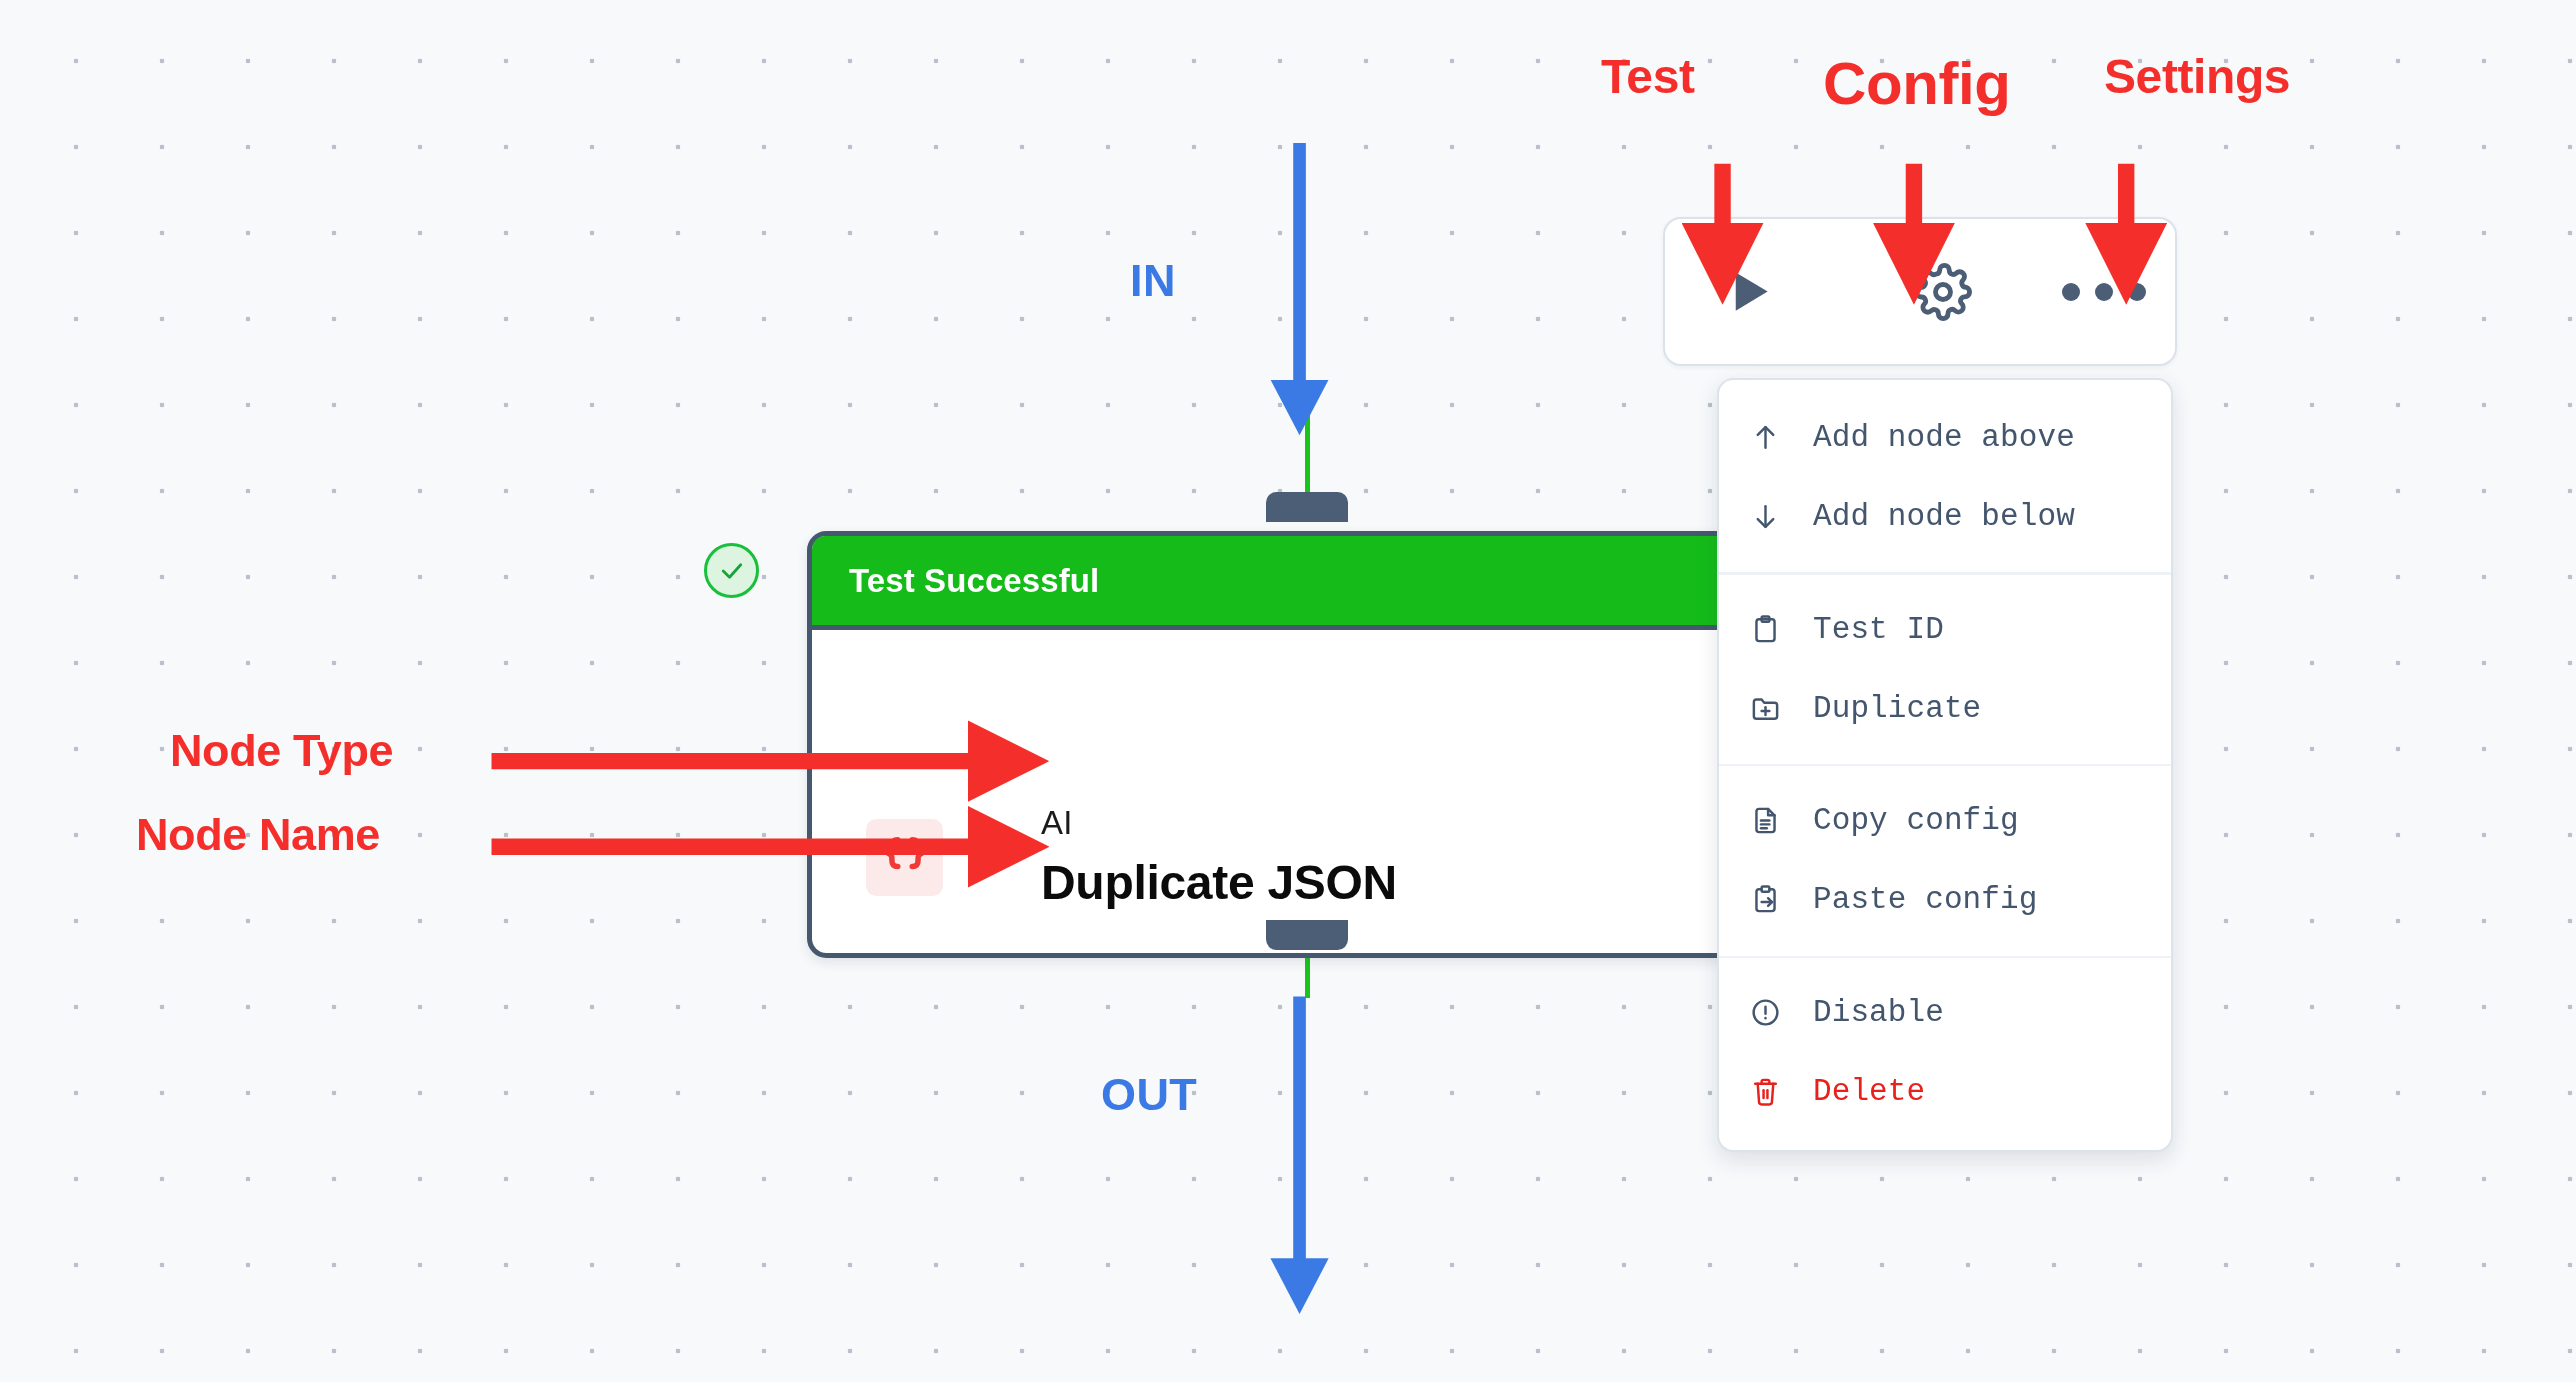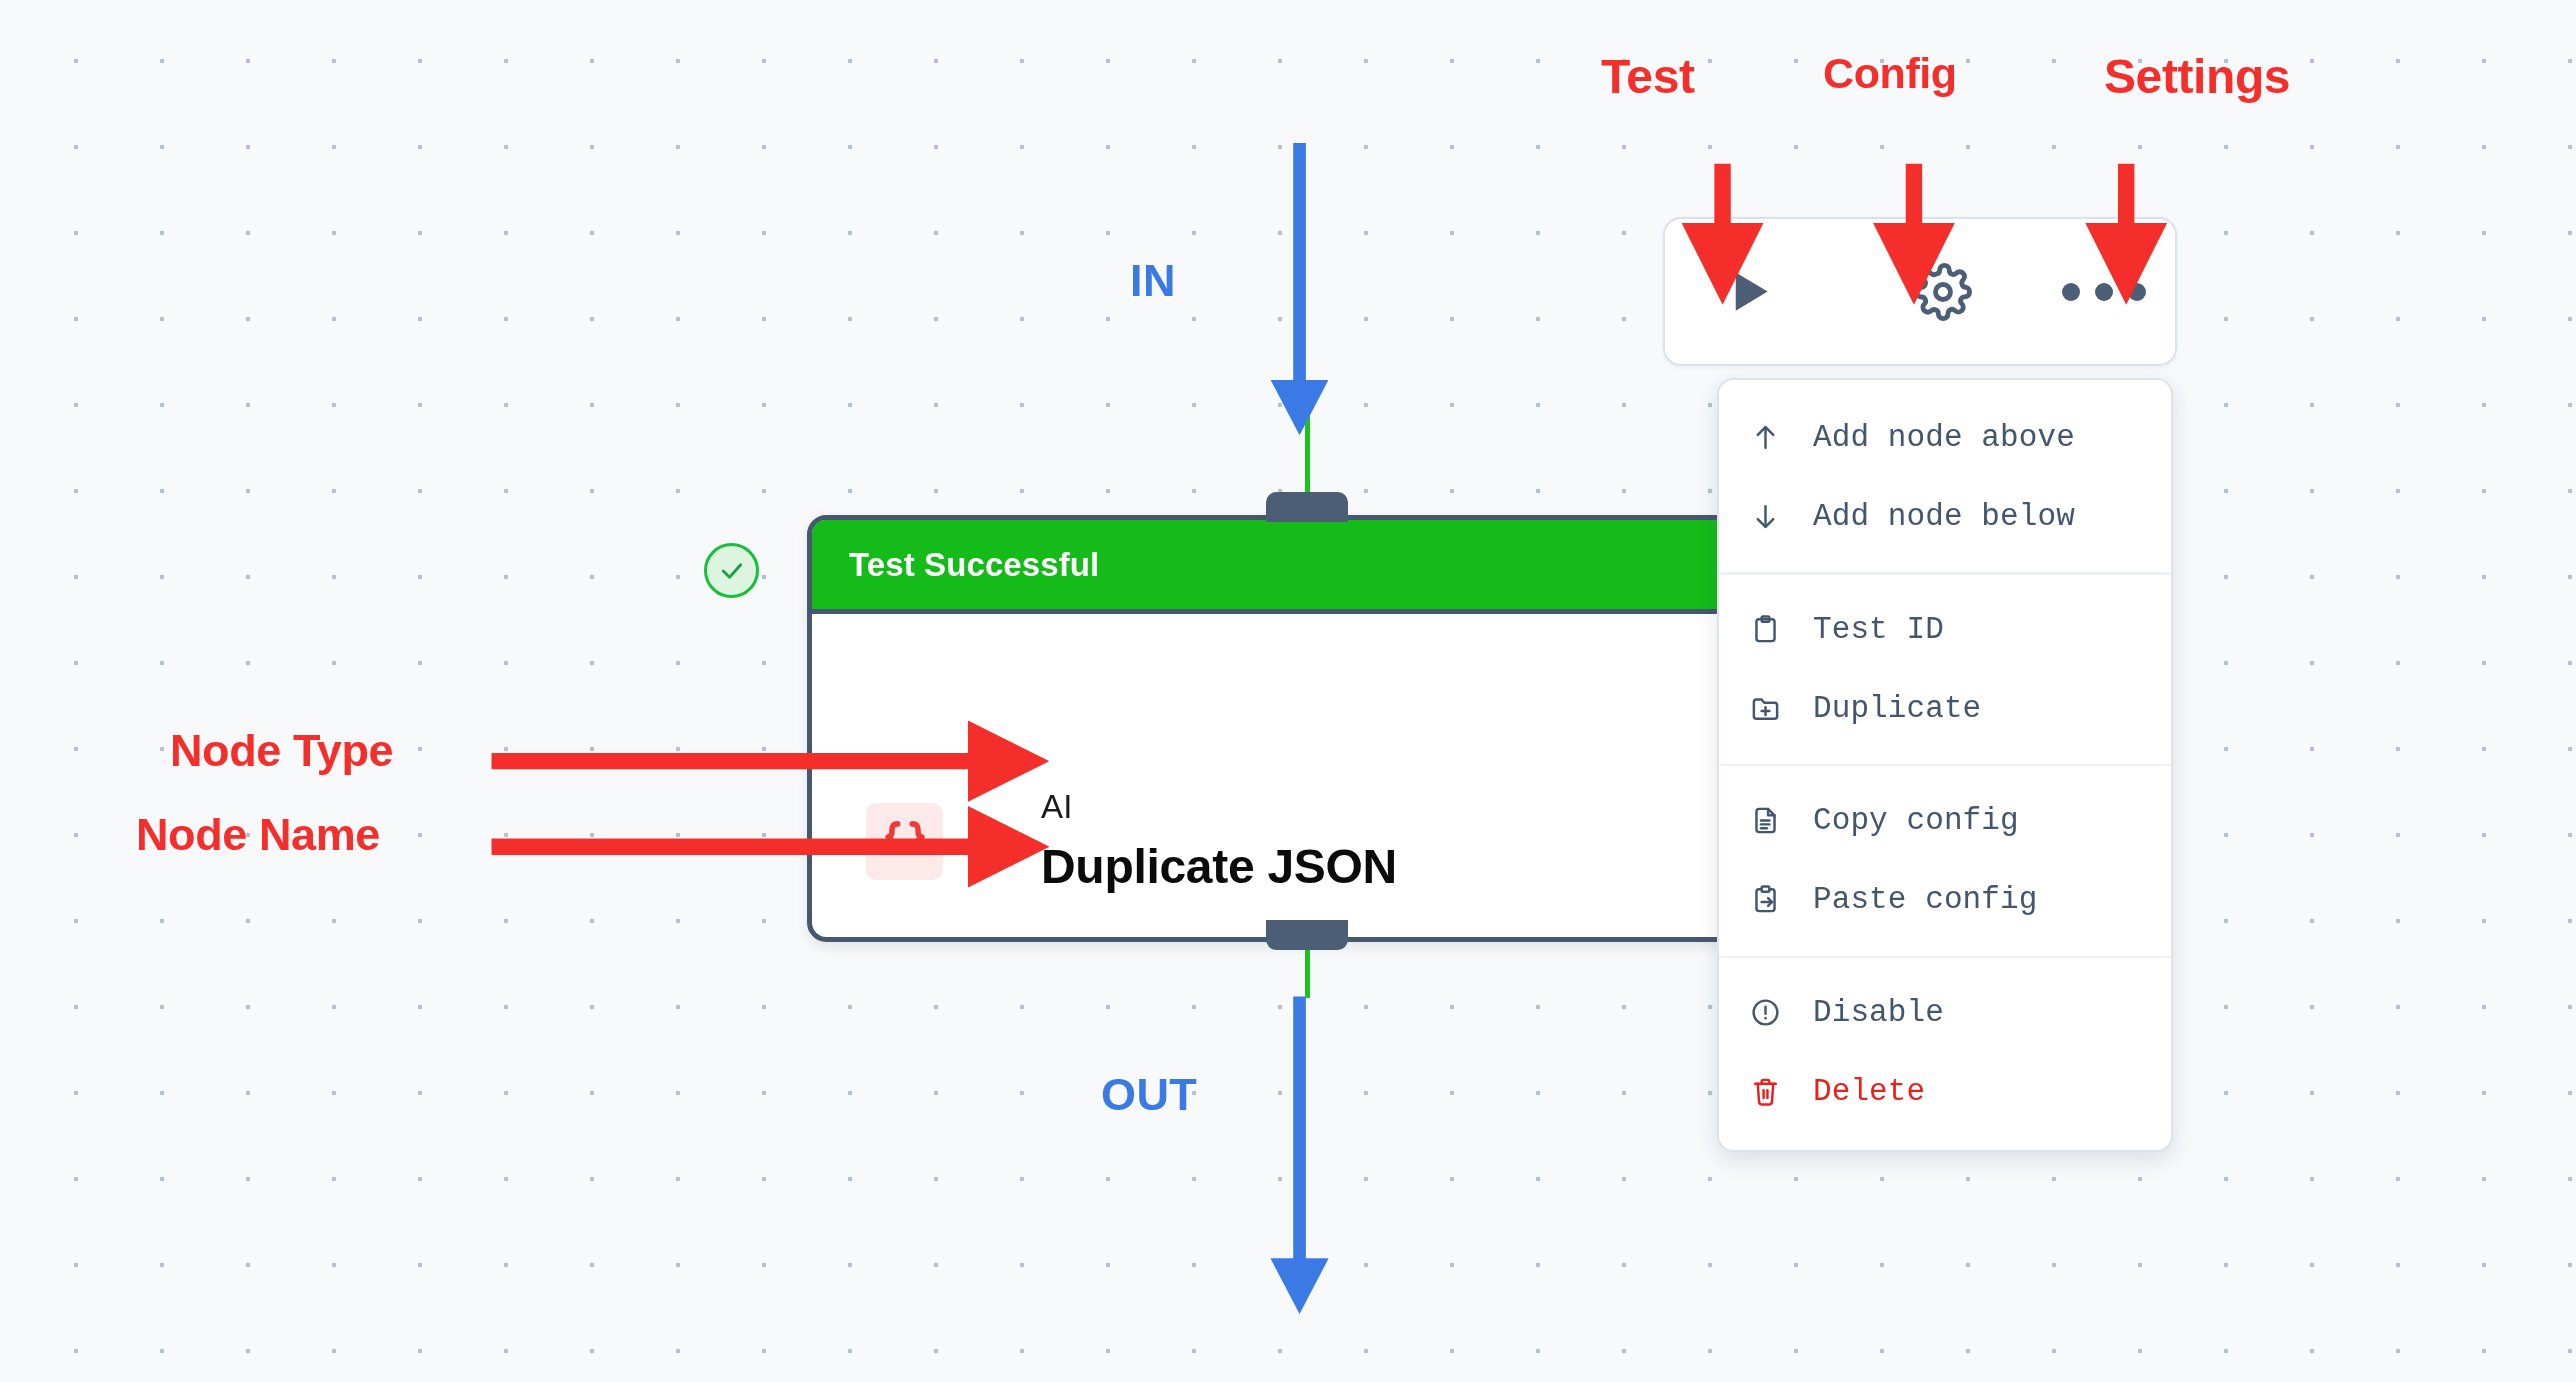--- a/index.html
+++ b/index.html
@@ -24,21 +24,21 @@
     position: absolute;
     width: 5.2px;
     background: #19c51a;
     z-index: 2;
   }
 
   
   #node {
     position: absolute;
     left: 807px;
-    top: 515px;
+    top: 531px;
     width: 1192px;
     height: 427px;
     background: #ffffff;
     border: 5.2px solid #46586e;
     border-radius: 19.4px;
     box-sizing: border-box;
     z-index: 5;
     box-shadow: 0 4.5px 12px rgba(35,50,70,0.10);
   }
   #node-header {
@@ -215,21 +215,21 @@
   
   .anno-label {
     position: absolute;
     color: #f42e2a;
     font-weight: bold;
     letter-spacing: -0.4px;
     white-space: nowrap;
     z-index: 20;
   }
   #anno-test { left: 1601px; top: 49px; font-size: 48px; }
-  #anno-config { left: 1823px; top: 49px; font-size: 43px; }
+  #anno-config { left: 1823px; top: 49px; font-size: 60px; }
   #anno-settings { left: 2104px; top: 49px; font-size: 48px; }
   #anno-node-type { left: 170px; top: 725px; font-size: 45px; }
   #anno-node-name { left: 136px; top: 809px; font-size: 45px; }
 
   .io-label {
     position: absolute;
     color: #3b7ae4;
     font-weight: bold;
     font-size: 45px;
     letter-spacing: 0.4px;

